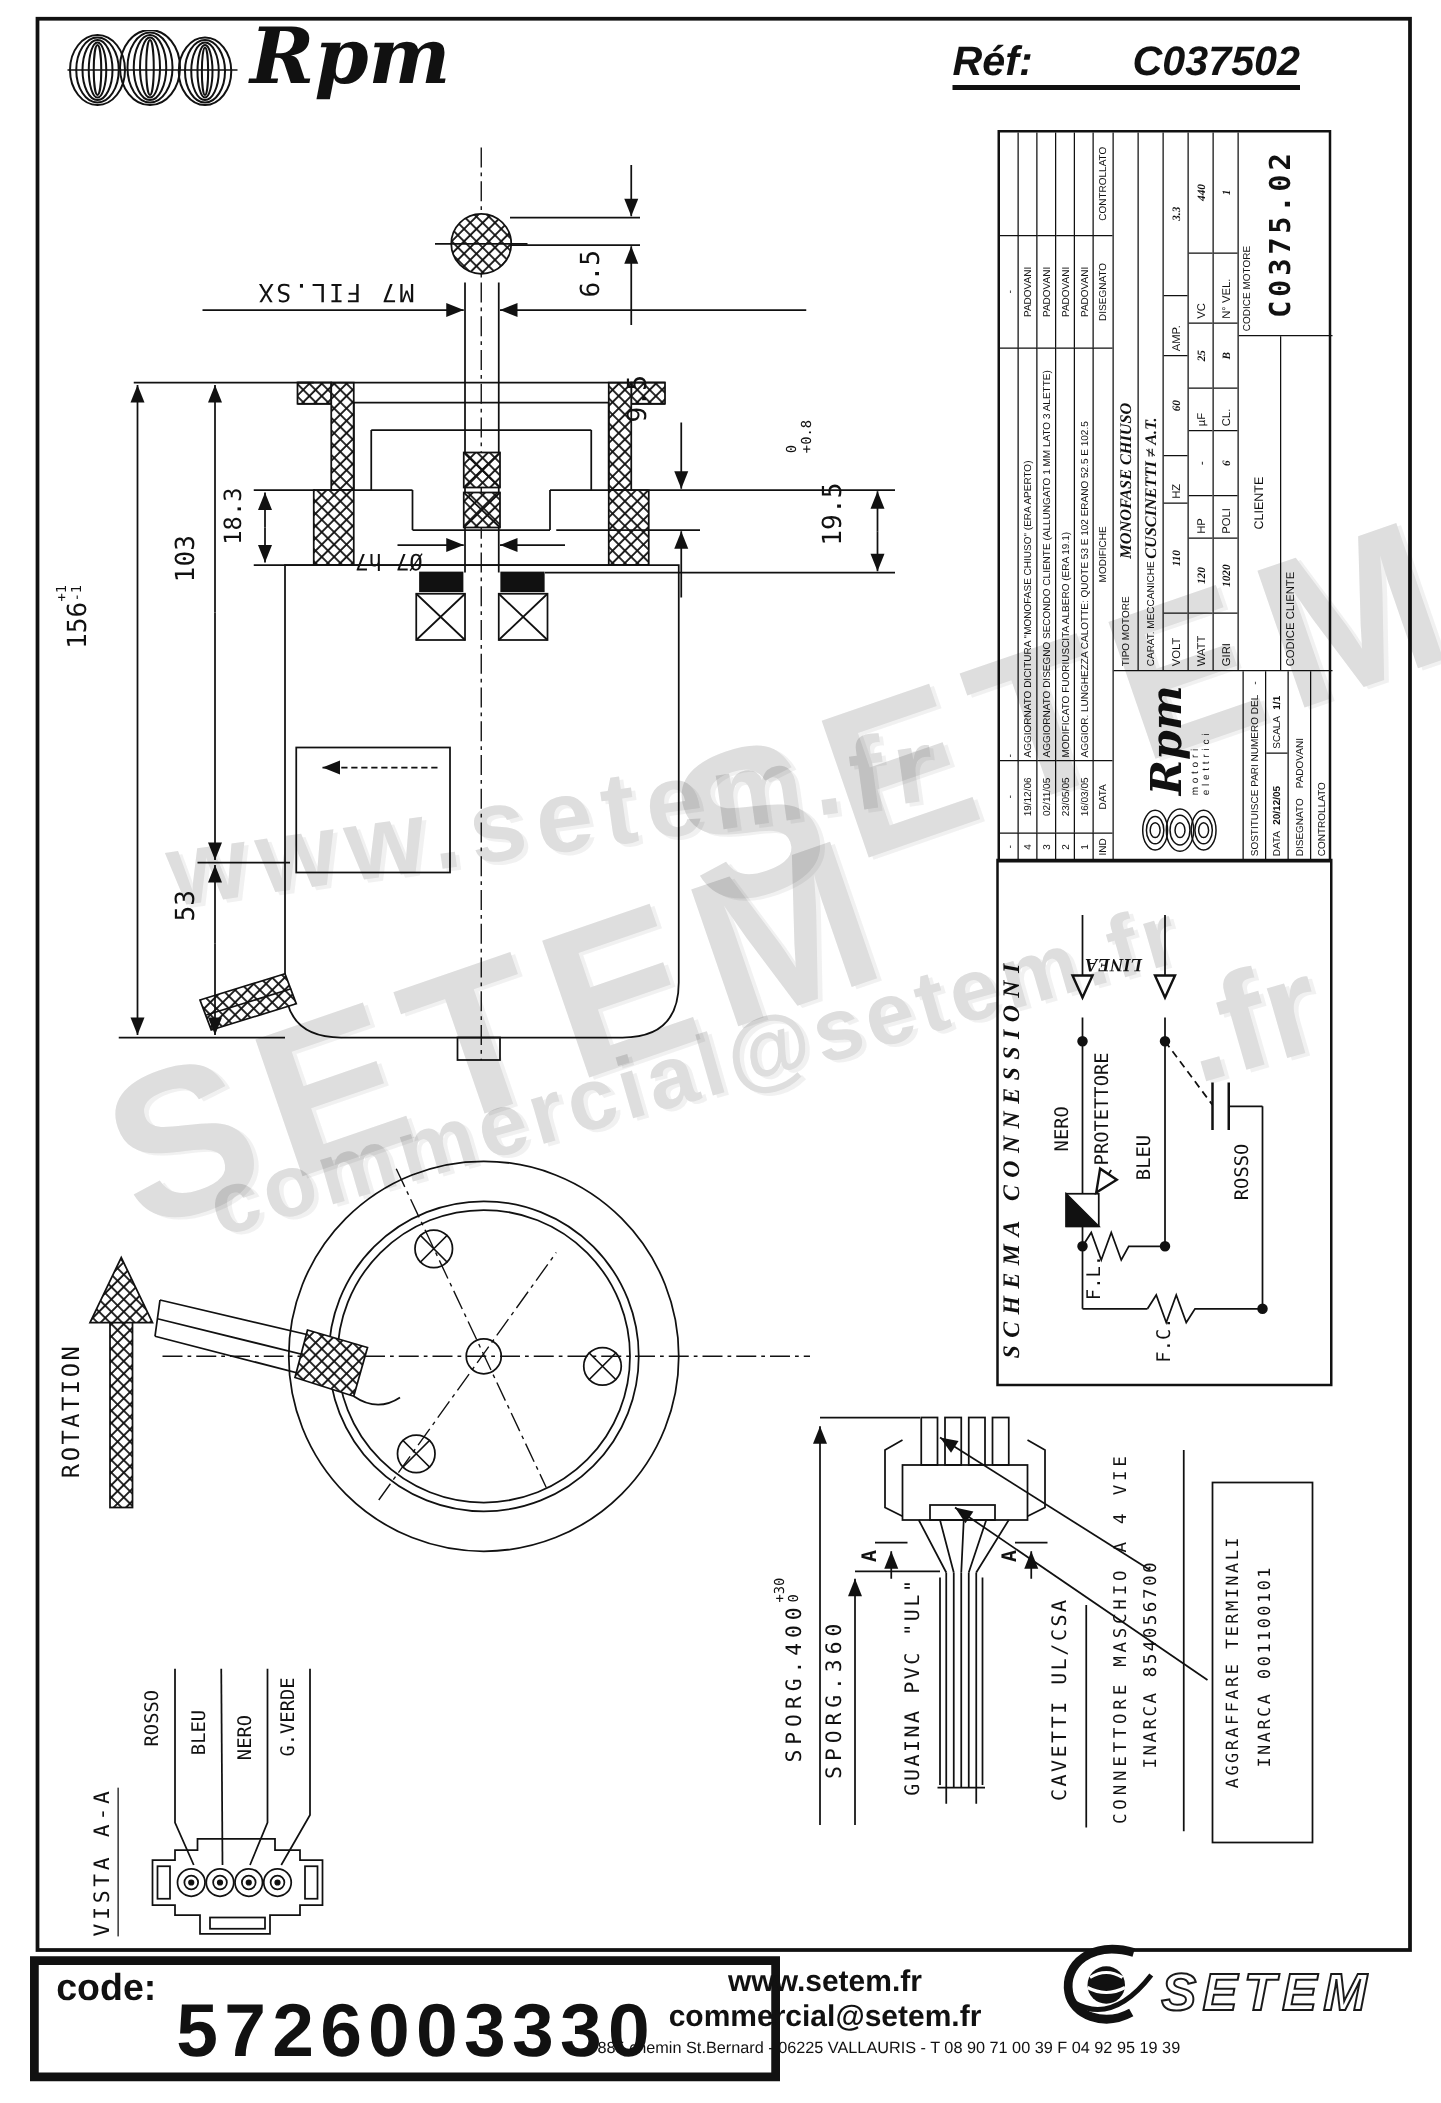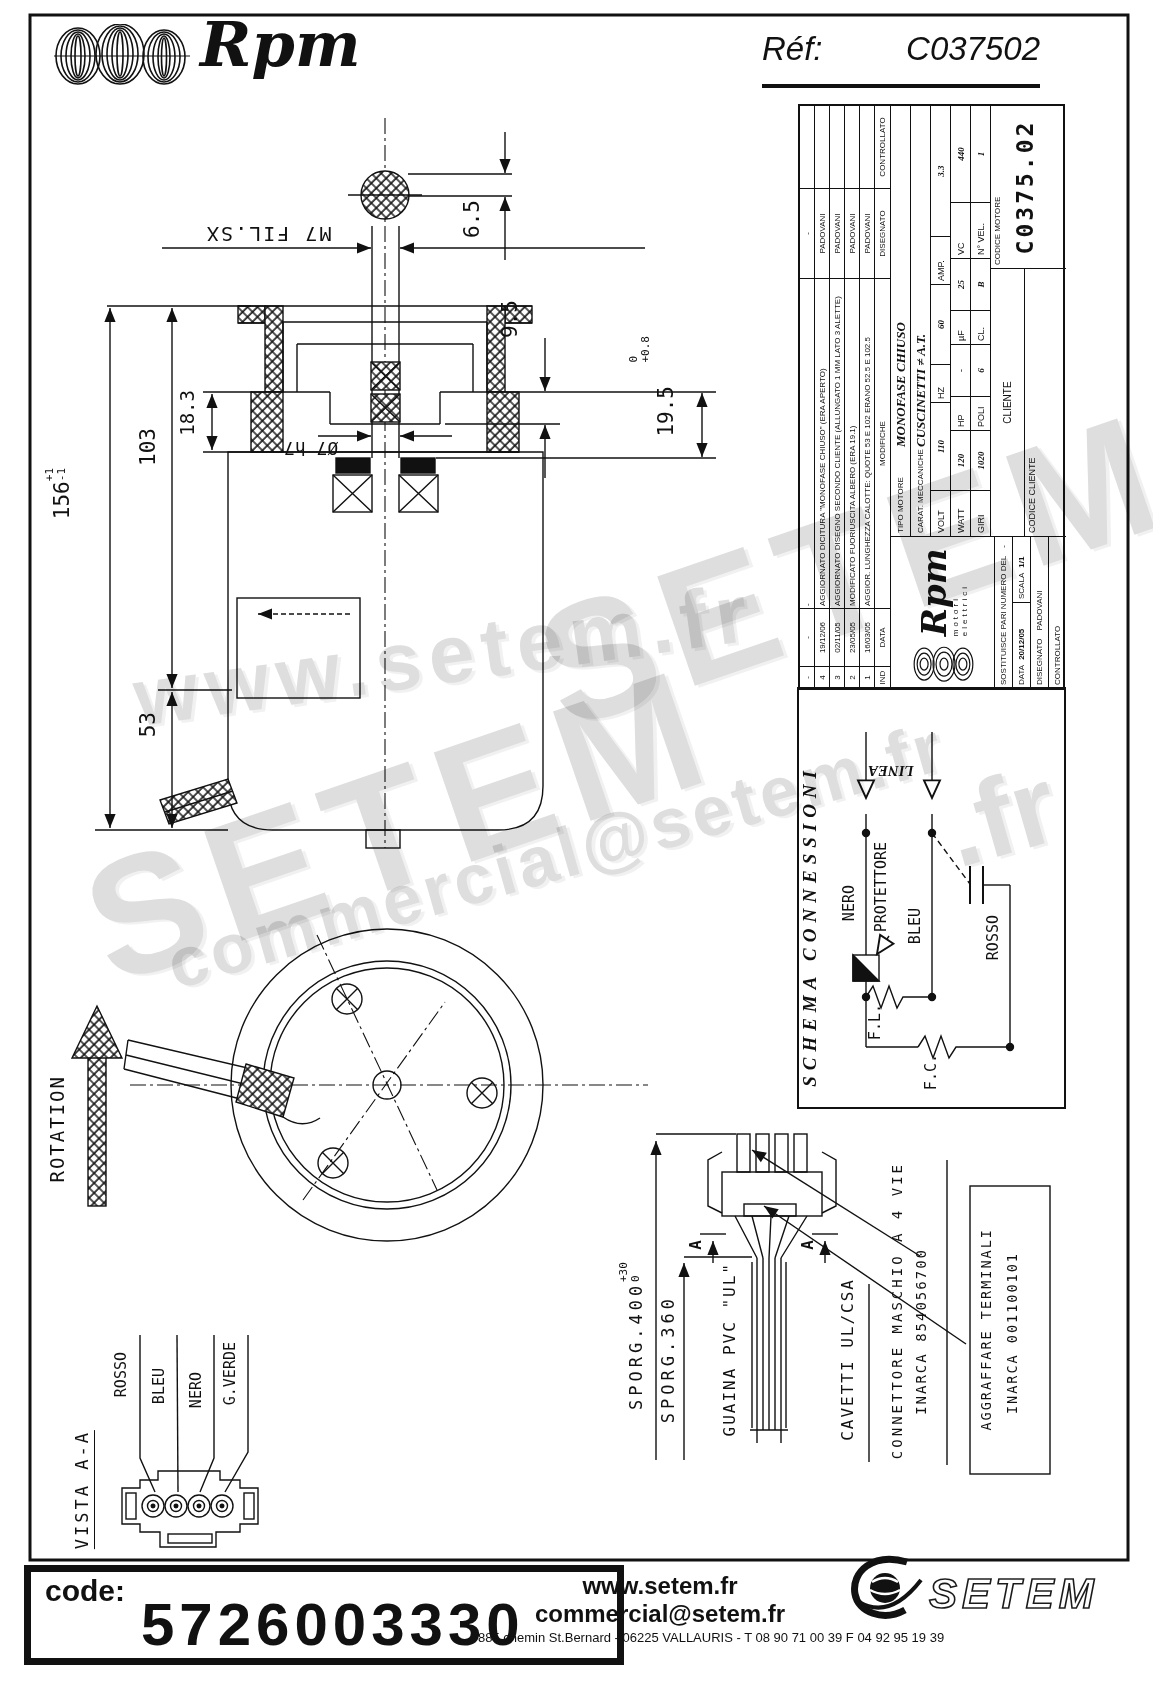--- a/index.html
+++ b/index.html
@@ -283,22 +283,22 @@
       <ellipse cx="112" cy="33" rx="21" ry="27"></ellipse>
       <ellipse cx="112" cy="33" rx="16" ry="25"></ellipse>
       <ellipse cx="112" cy="33" rx="11" ry="23"></ellipse>
       <ellipse cx="112" cy="33" rx="6" ry="21"></ellipse>
       <ellipse cx="112" cy="33" rx="2.5" ry="19"></ellipse>
     </g>
 </svg>
 <div class="ab z20 rpmscript" style="left:200px;top:8px;font-size:62px;">Rpm</div>
 
 <div class="ab z20" style="left:762px;top:30px;width:278px;border-bottom:4px solid #111;
-            font-size:33px;font-weight:normal;font-style:italic;display:flex;
-            justify-content:space-between;padding-bottom:16px;">
+            font-size:33px;font-weight:bold;font-style:italic;display:flex;
+            justify-content:space-between;padding-bottom:0;">
   <span>Réf:</span>
   <span>C037502</span>
 </div>
 
 <div class="vt z20" style="left:462px;top:200px;font-size:21px">6.5</div>
 <div class="r180 z20" style="left:205px;top:222px;font-size:20px;letter-spacing:2px">M7 FIL.SX</div>
 <div class="vt z20" style="left:44px;top:468px;font-size:21px">
   <span>156</span><span class="tol"><span>+1</span><br><span>-1</span></span>
 </div>
 <div class="vt z20" style="left:138px;top:428px;font-size:21px">103</div>

